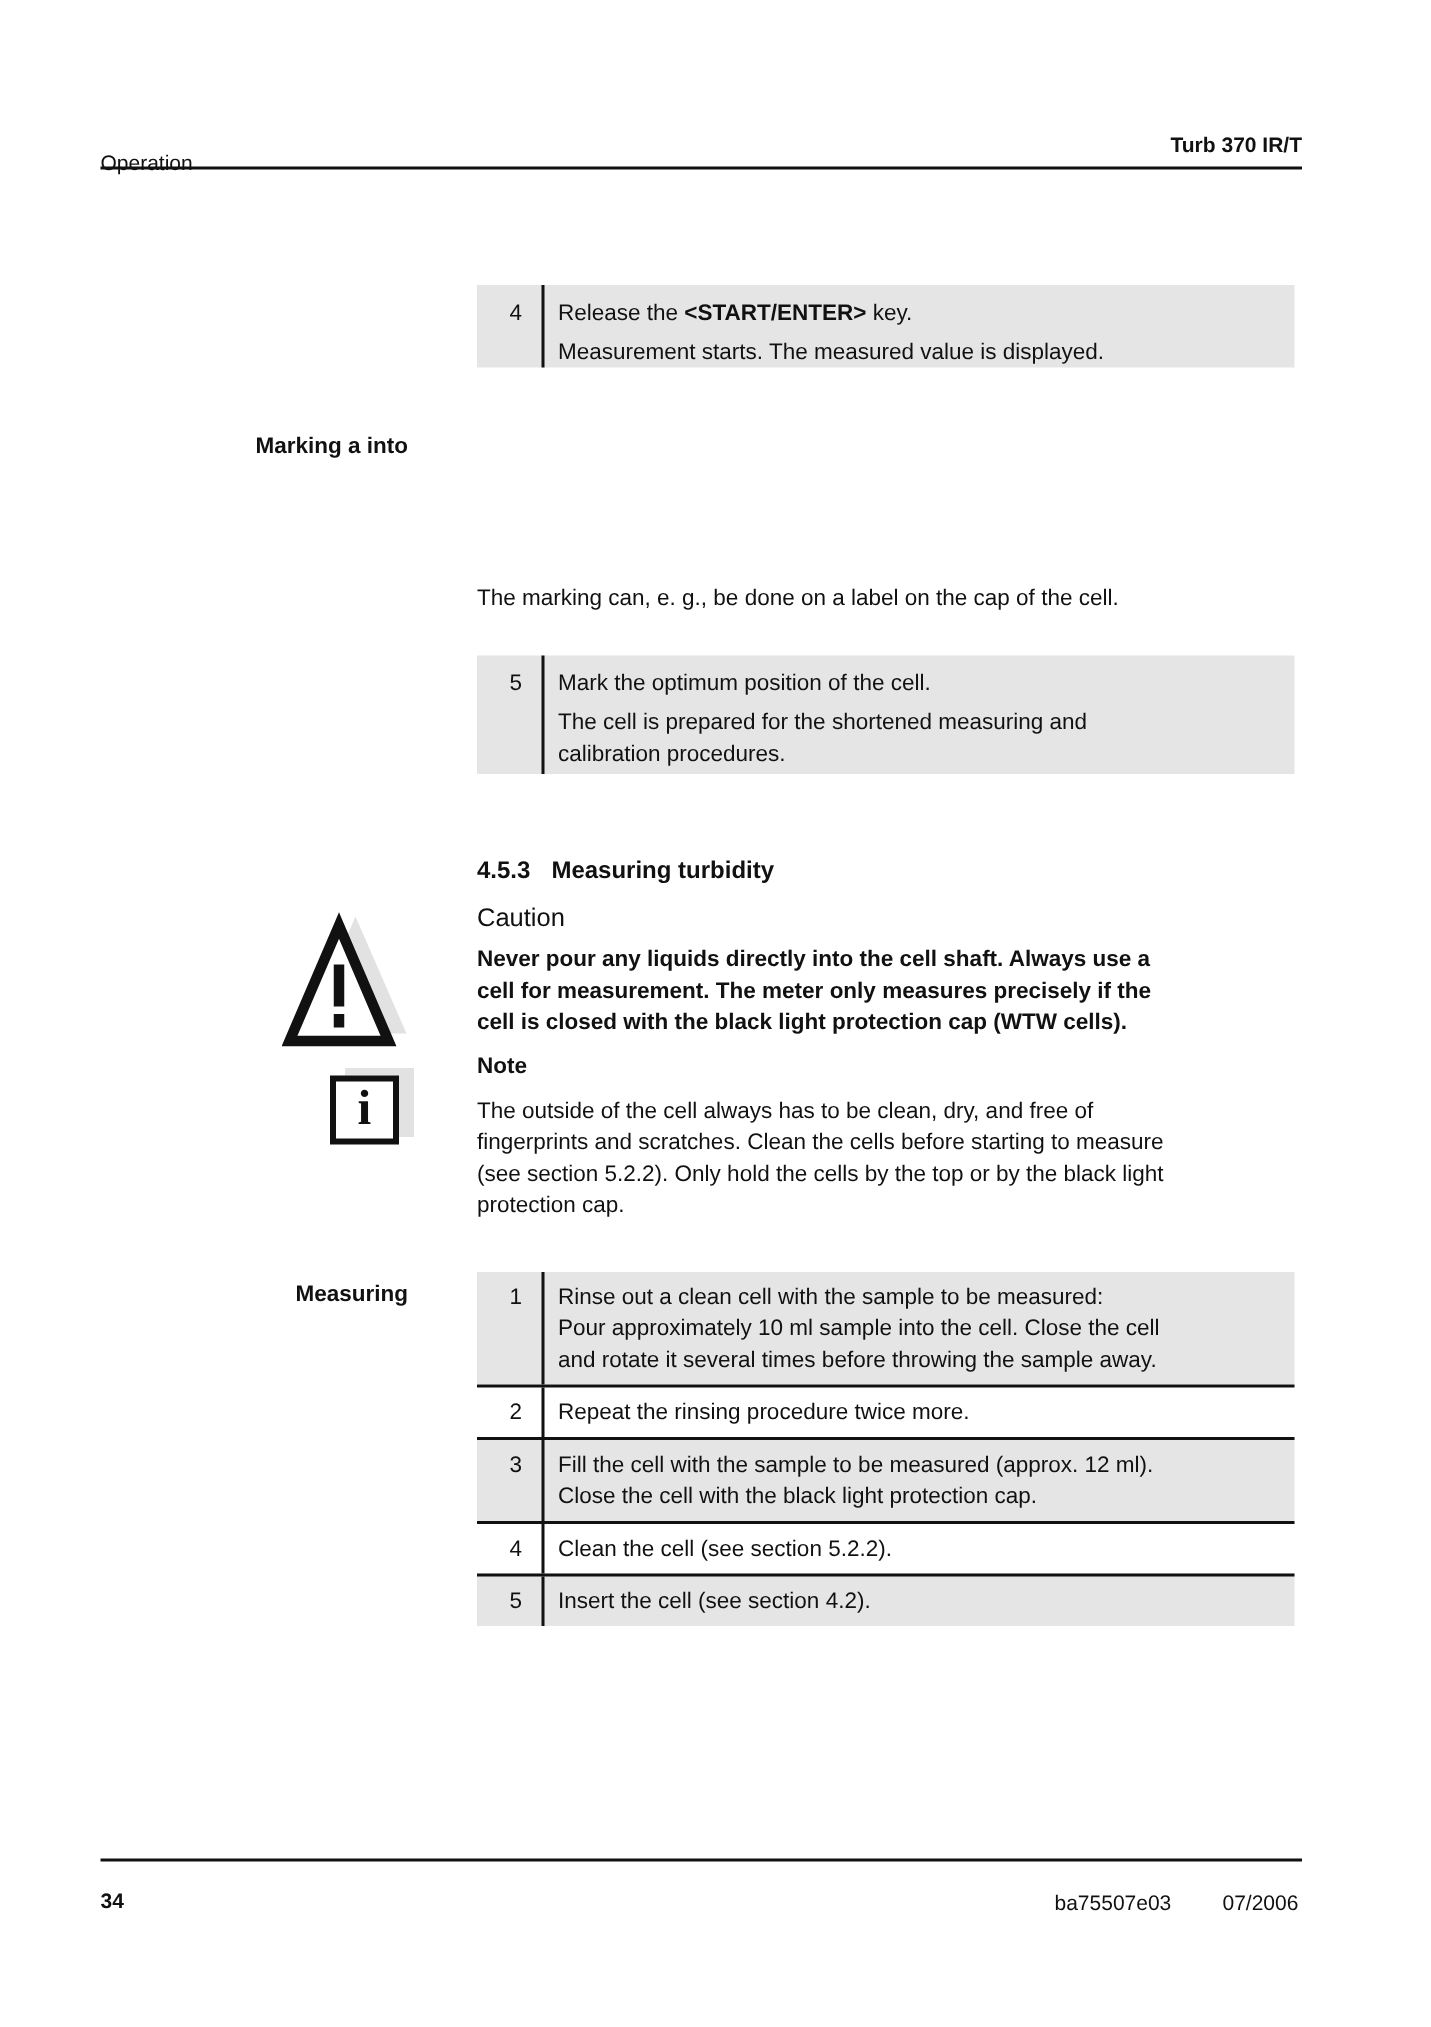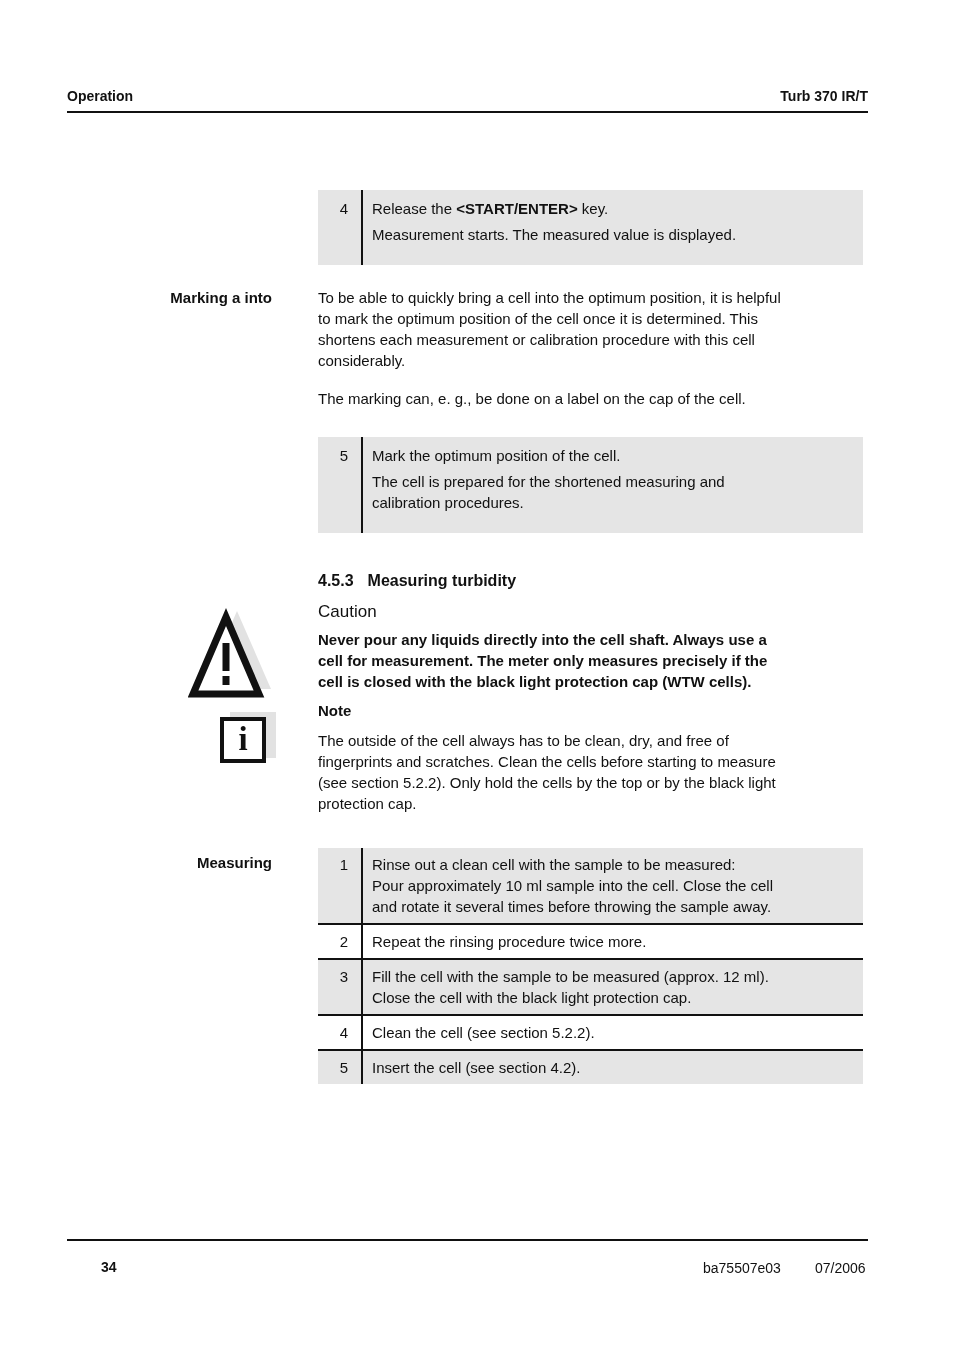--- a/index.html
+++ b/index.html
@@ -12,45 +12,45 @@
     color:#111;
     font-size:15px;
     line-height:21px;
     overflow:hidden;
   }
   .abs { position:absolute; }
   .bold { font-weight:bold; }
   .rule { position:absolute; height:2px; background:#111; }
 
   
-  .hdr-left  { left:67px; top:86px; font-weight:bold; font-size:14px; }
+  .hdr-left  { left:67px; top:98px; font-weight:normal; font-size:14px; }
   .hdr-right { top:86px; right:86px; font-weight:bold; font-size:14px; }
   .hdr-rule  { left:67px; top:111px; width:801px; }
   .ftr-rule  { left:67px; top:1239px; width:801px; }
-  .ftr-page  { left:67px; top:1257px; font-weight:bold; font-size:14px;margin-left:34px; }
+  .ftr-page  { left:67px; top:1257px; font-weight:bold; font-size:14px; }
   .ftr-code  { left:703px; top:1258px; font-size:14px; }
   .ftr-date  { left:815px; top:1258px; font-size:14px; }
 
   
   .margin-label {
     position:absolute; left:67px; width:205px;
     text-align:right; font-weight:bold; font-size:15px;
   }
 
   
   .step-box {
     position:absolute; left:318px; width:545px;
     background:#e5e5e5; display:flex;
   }
   .step-num {
     flex:0 0 45px; width:45px;
     border-right:2px solid #111;
     text-align:right; padding:8px 13px 8px 0;
   }
-  .step-text { padding:8px 10px 20px 9px; }
+  .step-text { padding:8px 10px 0 9px; }
   .step-text .action { margin-bottom:5px; }
   .step-text .result { white-space:pre-line; }
 
   
   .body-text { position:absolute; left:318px; width:580px; white-space:pre-line; }
 
   .section-heading { position:absolute; left:318px; top:570px; font-weight:bold; font-size:16px; }
   .section-heading .title { margin-left:14px; }
 
   .caution-heading { position:absolute; left:318px; top:601px; font-weight:normal; font-size:17px; }
@@ -99,24 +99,20 @@
 
   <div class="step-box" style="top:190px; min-height:54px;">
     <div class="step-num">4</div>
     <div class="step-text">
       <div class="action"><span>Release the </span><span class="bold">&lt;START/ENTER&gt;</span><span> key.</span></div>
       <div class="result">Measurement starts. The measured value is displayed.</div>
     </div>
   </div>
 
   <div class="margin-label" style="top:287px;">Marking a into</div>
-  <div class="body-text" style="top:287px;">To be able to quickly bring a cell into the optimum position, it is helpful
-to mark the optimum position of the cell once it is determined. This
-shortens each measurement or calibration procedure with this cell
-considerably.</div>
   <div class="body-text" style="top:388px;">The marking can, e. g., be done on a label on the cap of the cell.</div>
 
   <div class="step-box" style="top:437px; min-height:79px;">
     <div class="step-num">5</div>
     <div class="step-text">
       <div class="action">Mark the optimum position of the cell.</div>
       <div class="result">The cell is prepared for the shortened measuring and
 calibration procedures.</div>
     </div>
   </div>

